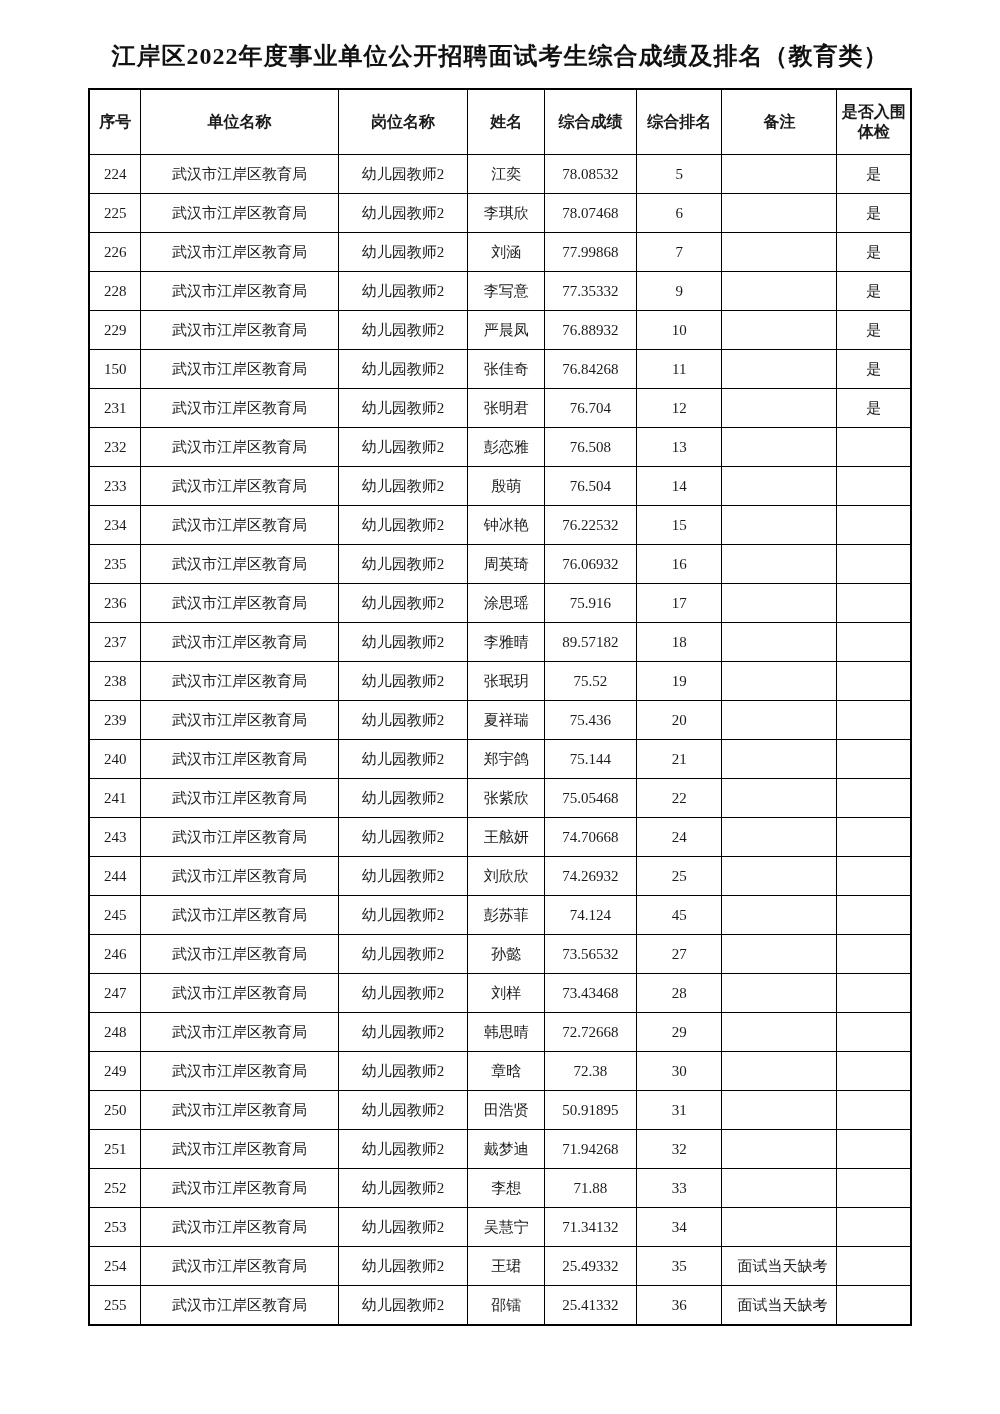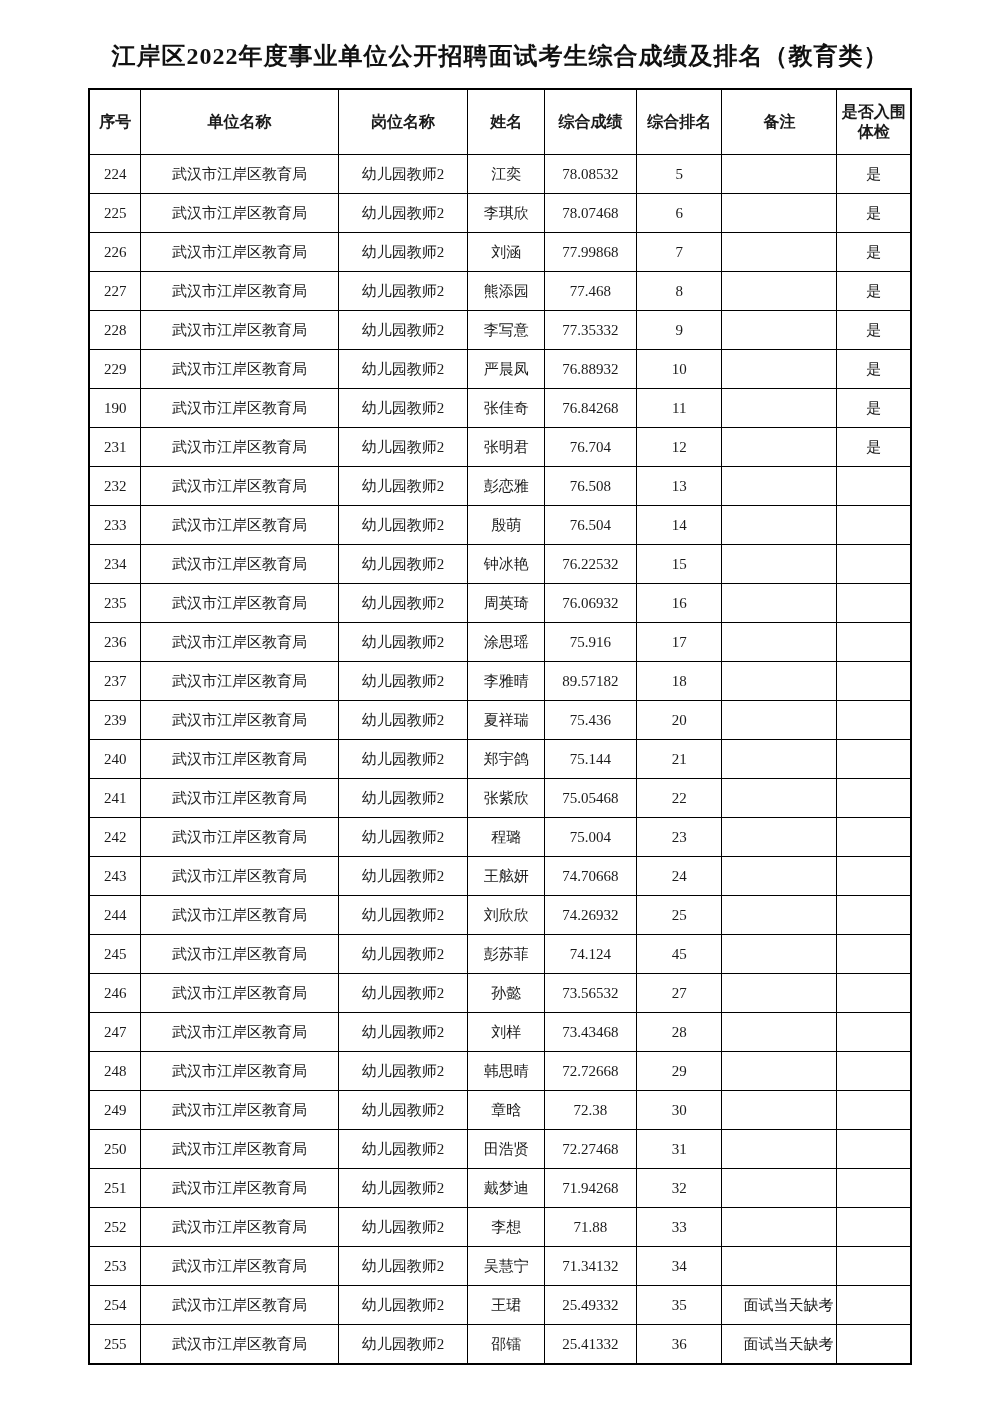--- a/index.html
+++ b/index.html
@@ -42,21 +42,21 @@
   .score-table th{
     height:60px;
     font-weight:bold;
     font-size:16px;
     line-height:1.25;
   }
   .score-table td{
     height:34px;
   }
   td.col-remark{
-    text-align:right;
+    text-align:center;
     padding-left:9px;
   }
   col.col-no{width:6.3%}
   col.col-unit{width:24%}
   col.col-position{width:15.8%}
   col.col-name{width:9.3%}
   col.col-score{width:11.2%}
   col.col-rank{width:10.4%}
   col.col-remark{width:14%}
   col.col-shortlisted{width:9%}
@@ -116,51 +116,41 @@
           <td class="col-no">226</td>
           <td class="col-unit">武汉市江岸区教育局</td>
           <td class="col-position">幼儿园教师2</td>
           <td class="col-name">刘涵</td>
           <td class="col-score">77.99868</td>
           <td class="col-rank">7</td>
           <td class="col-remark"></td>
           <td class="col-shortlisted">是</td>
         </tr>
         <tr>
-          <td class="col-no">227</td>
-          <td class="col-unit">武汉市江岸区教育局</td>
-          <td class="col-position">幼儿园教师2</td>
-          <td class="col-name">熊添园</td>
-          <td class="col-score">77.468</td>
-          <td class="col-rank">8</td>
-          <td class="col-remark"></td>
-          <td class="col-shortlisted">是</td>
-        </tr>
-        <tr>
           <td class="col-no">228</td>
           <td class="col-unit">武汉市江岸区教育局</td>
           <td class="col-position">幼儿园教师2</td>
           <td class="col-name">李写意</td>
           <td class="col-score">77.35332</td>
           <td class="col-rank">9</td>
           <td class="col-remark"></td>
           <td class="col-shortlisted">是</td>
         </tr>
         <tr>
           <td class="col-no">229</td>
           <td class="col-unit">武汉市江岸区教育局</td>
           <td class="col-position">幼儿园教师2</td>
           <td class="col-name">严晨凤</td>
           <td class="col-score">76.88932</td>
           <td class="col-rank">10</td>
           <td class="col-remark"></td>
           <td class="col-shortlisted">是</td>
         </tr>
         <tr>
-          <td class="col-no">190</td>
+          <td class="col-no">150</td>
           <td class="col-unit">武汉市江岸区教育局</td>
           <td class="col-position">幼儿园教师2</td>
           <td class="col-name">张佳奇</td>
           <td class="col-score">76.84268</td>
           <td class="col-rank">11</td>
           <td class="col-remark"></td>
           <td class="col-shortlisted">是</td>
         </tr>
         <tr>
           <td class="col-no">231</td>
@@ -226,20 +216,30 @@
           <td class="col-no">237</td>
           <td class="col-unit">武汉市江岸区教育局</td>
           <td class="col-position">幼儿园教师2</td>
           <td class="col-name">李雅晴</td>
           <td class="col-score">89.57182</td>
           <td class="col-rank">18</td>
           <td class="col-remark"></td>
           <td class="col-shortlisted"></td>
         </tr>
         <tr>
+          <td class="col-no">238</td>
+          <td class="col-unit">武汉市江岸区教育局</td>
+          <td class="col-position">幼儿园教师2</td>
+          <td class="col-name">张珉玥</td>
+          <td class="col-score">75.52</td>
+          <td class="col-rank">19</td>
+          <td class="col-remark"></td>
+          <td class="col-shortlisted"></td>
+        </tr>
+        <tr>
           <td class="col-no">239</td>
           <td class="col-unit">武汉市江岸区教育局</td>
           <td class="col-position">幼儿园教师2</td>
           <td class="col-name">夏祥瑞</td>
           <td class="col-score">75.436</td>
           <td class="col-rank">20</td>
           <td class="col-remark"></td>
           <td class="col-shortlisted"></td>
         </tr>
         <tr>
@@ -256,30 +256,20 @@
           <td class="col-no">241</td>
           <td class="col-unit">武汉市江岸区教育局</td>
           <td class="col-position">幼儿园教师2</td>
           <td class="col-name">张紫欣</td>
           <td class="col-score">75.05468</td>
           <td class="col-rank">22</td>
           <td class="col-remark"></td>
           <td class="col-shortlisted"></td>
         </tr>
         <tr>
-          <td class="col-no">242</td>
-          <td class="col-unit">武汉市江岸区教育局</td>
-          <td class="col-position">幼儿园教师2</td>
-          <td class="col-name">程璐</td>
-          <td class="col-score">75.004</td>
-          <td class="col-rank">23</td>
-          <td class="col-remark"></td>
-          <td class="col-shortlisted"></td>
-        </tr>
-        <tr>
           <td class="col-no">243</td>
           <td class="col-unit">武汉市江岸区教育局</td>
           <td class="col-position">幼儿园教师2</td>
           <td class="col-name">王舷妍</td>
           <td class="col-score">74.70668</td>
           <td class="col-rank">24</td>
           <td class="col-remark"></td>
           <td class="col-shortlisted"></td>
         </tr>
         <tr>
@@ -340,21 +330,21 @@
           <td class="col-score">72.38</td>
           <td class="col-rank">30</td>
           <td class="col-remark"></td>
           <td class="col-shortlisted"></td>
         </tr>
         <tr>
           <td class="col-no">250</td>
           <td class="col-unit">武汉市江岸区教育局</td>
           <td class="col-position">幼儿园教师2</td>
           <td class="col-name">田浩贤</td>
-          <td class="col-score">72.27468</td>
+          <td class="col-score">50.91895</td>
           <td class="col-rank">31</td>
           <td class="col-remark"></td>
           <td class="col-shortlisted"></td>
         </tr>
         <tr>
           <td class="col-no">251</td>
           <td class="col-unit">武汉市江岸区教育局</td>
           <td class="col-position">幼儿园教师2</td>
           <td class="col-name">戴梦迪</td>
           <td class="col-score">71.94268</td>

